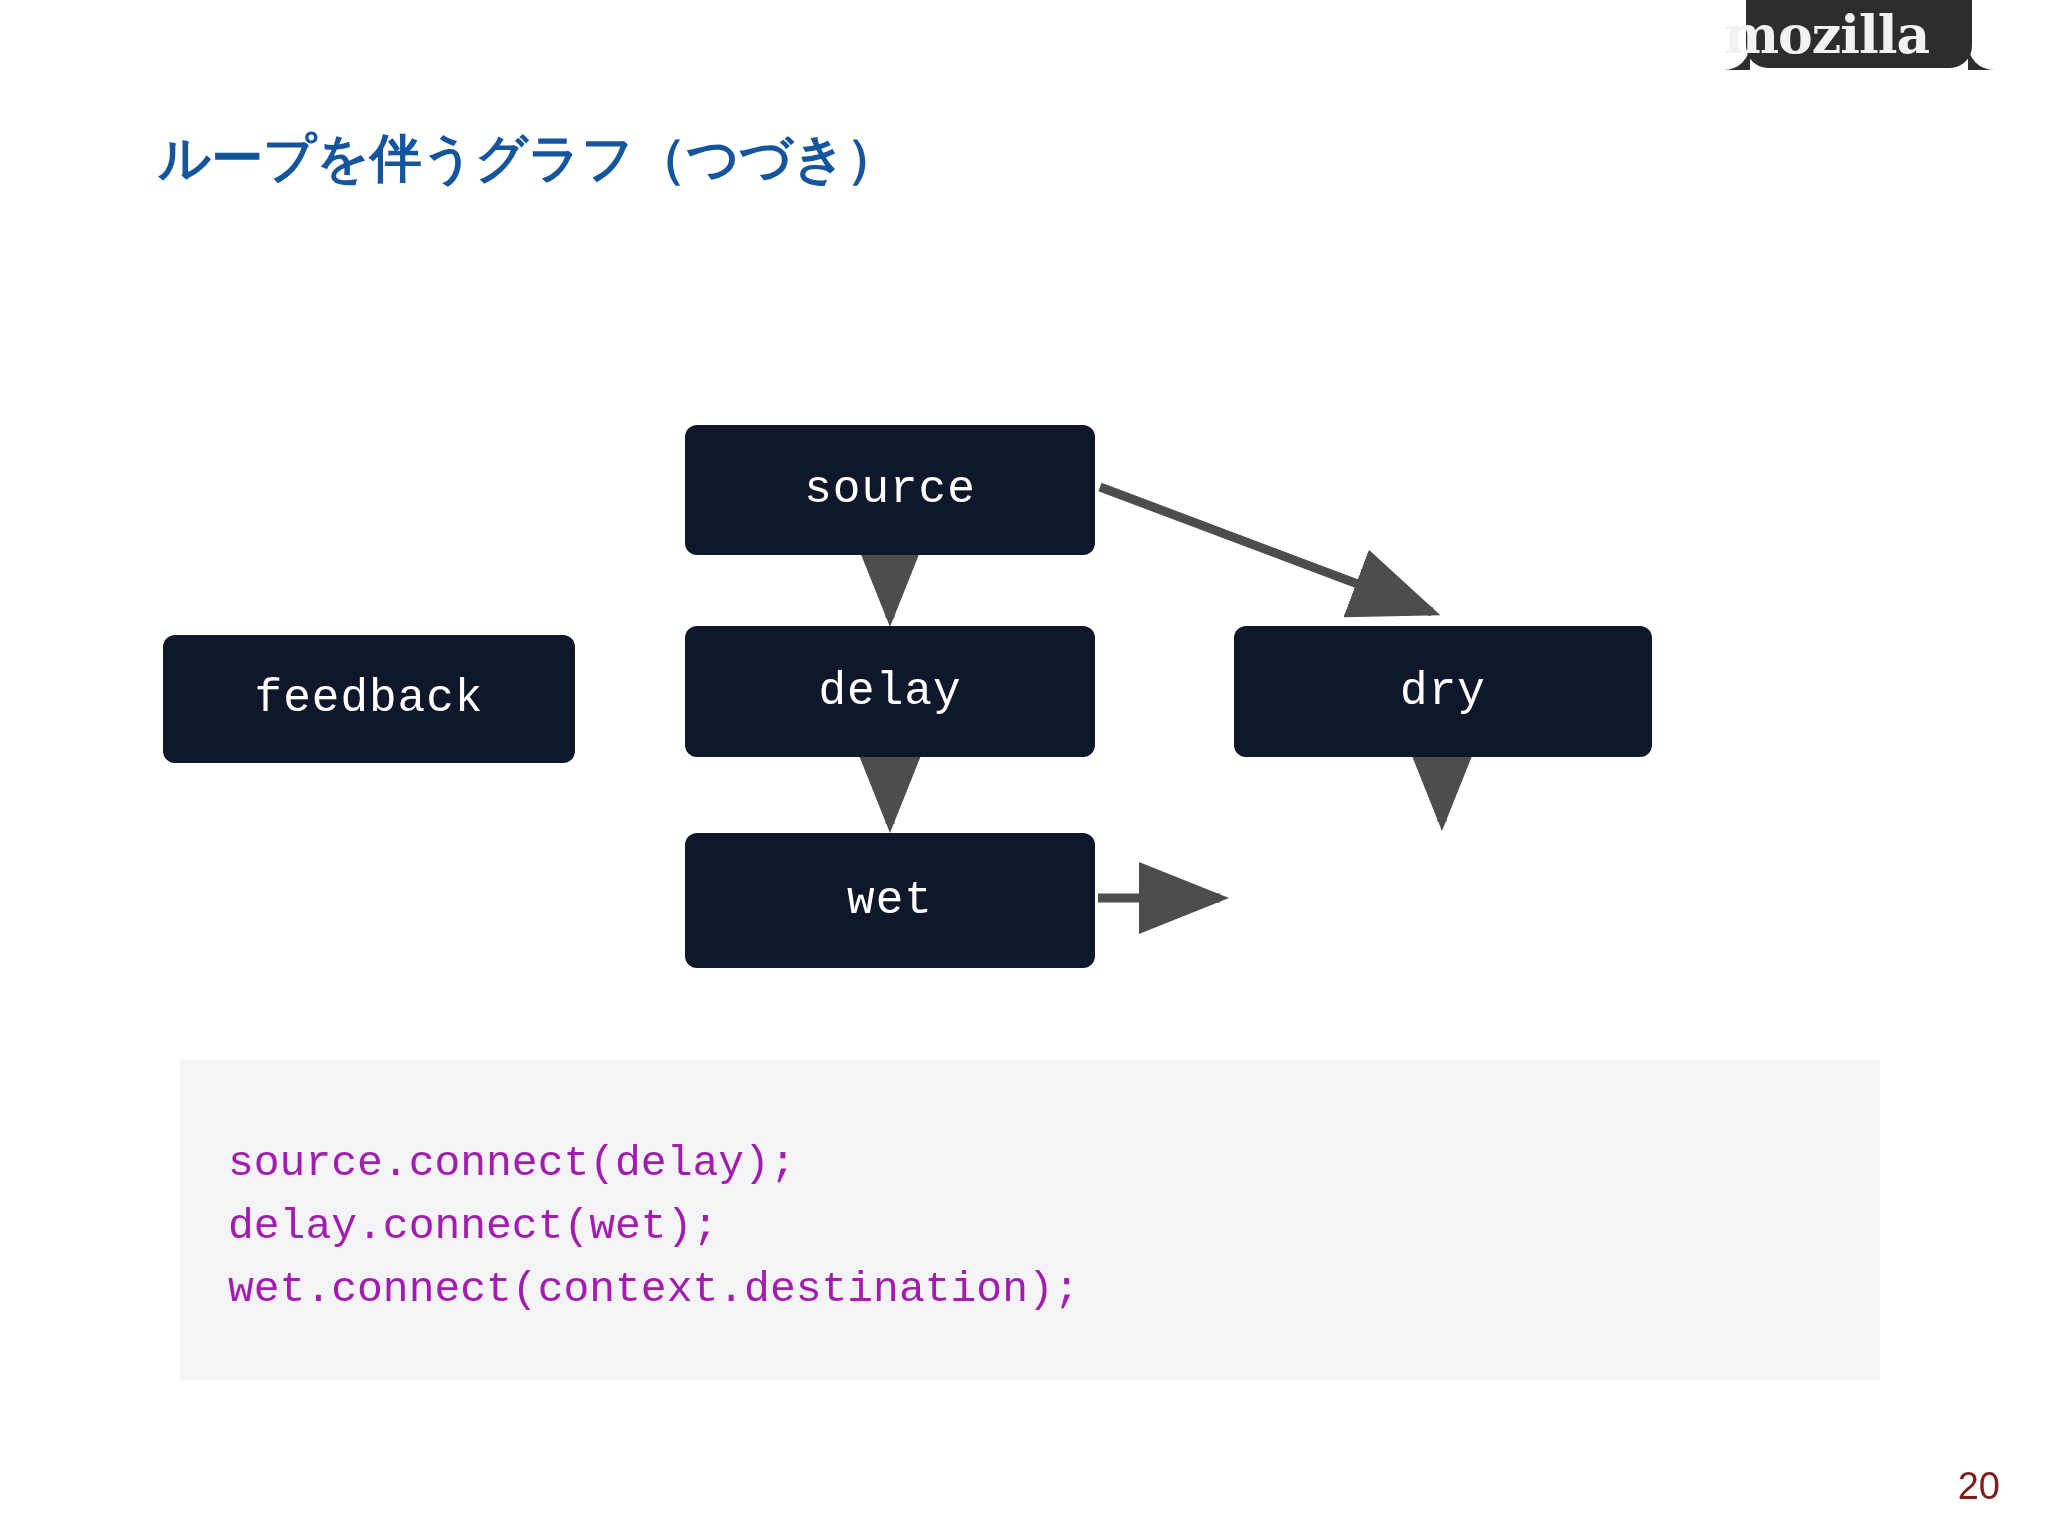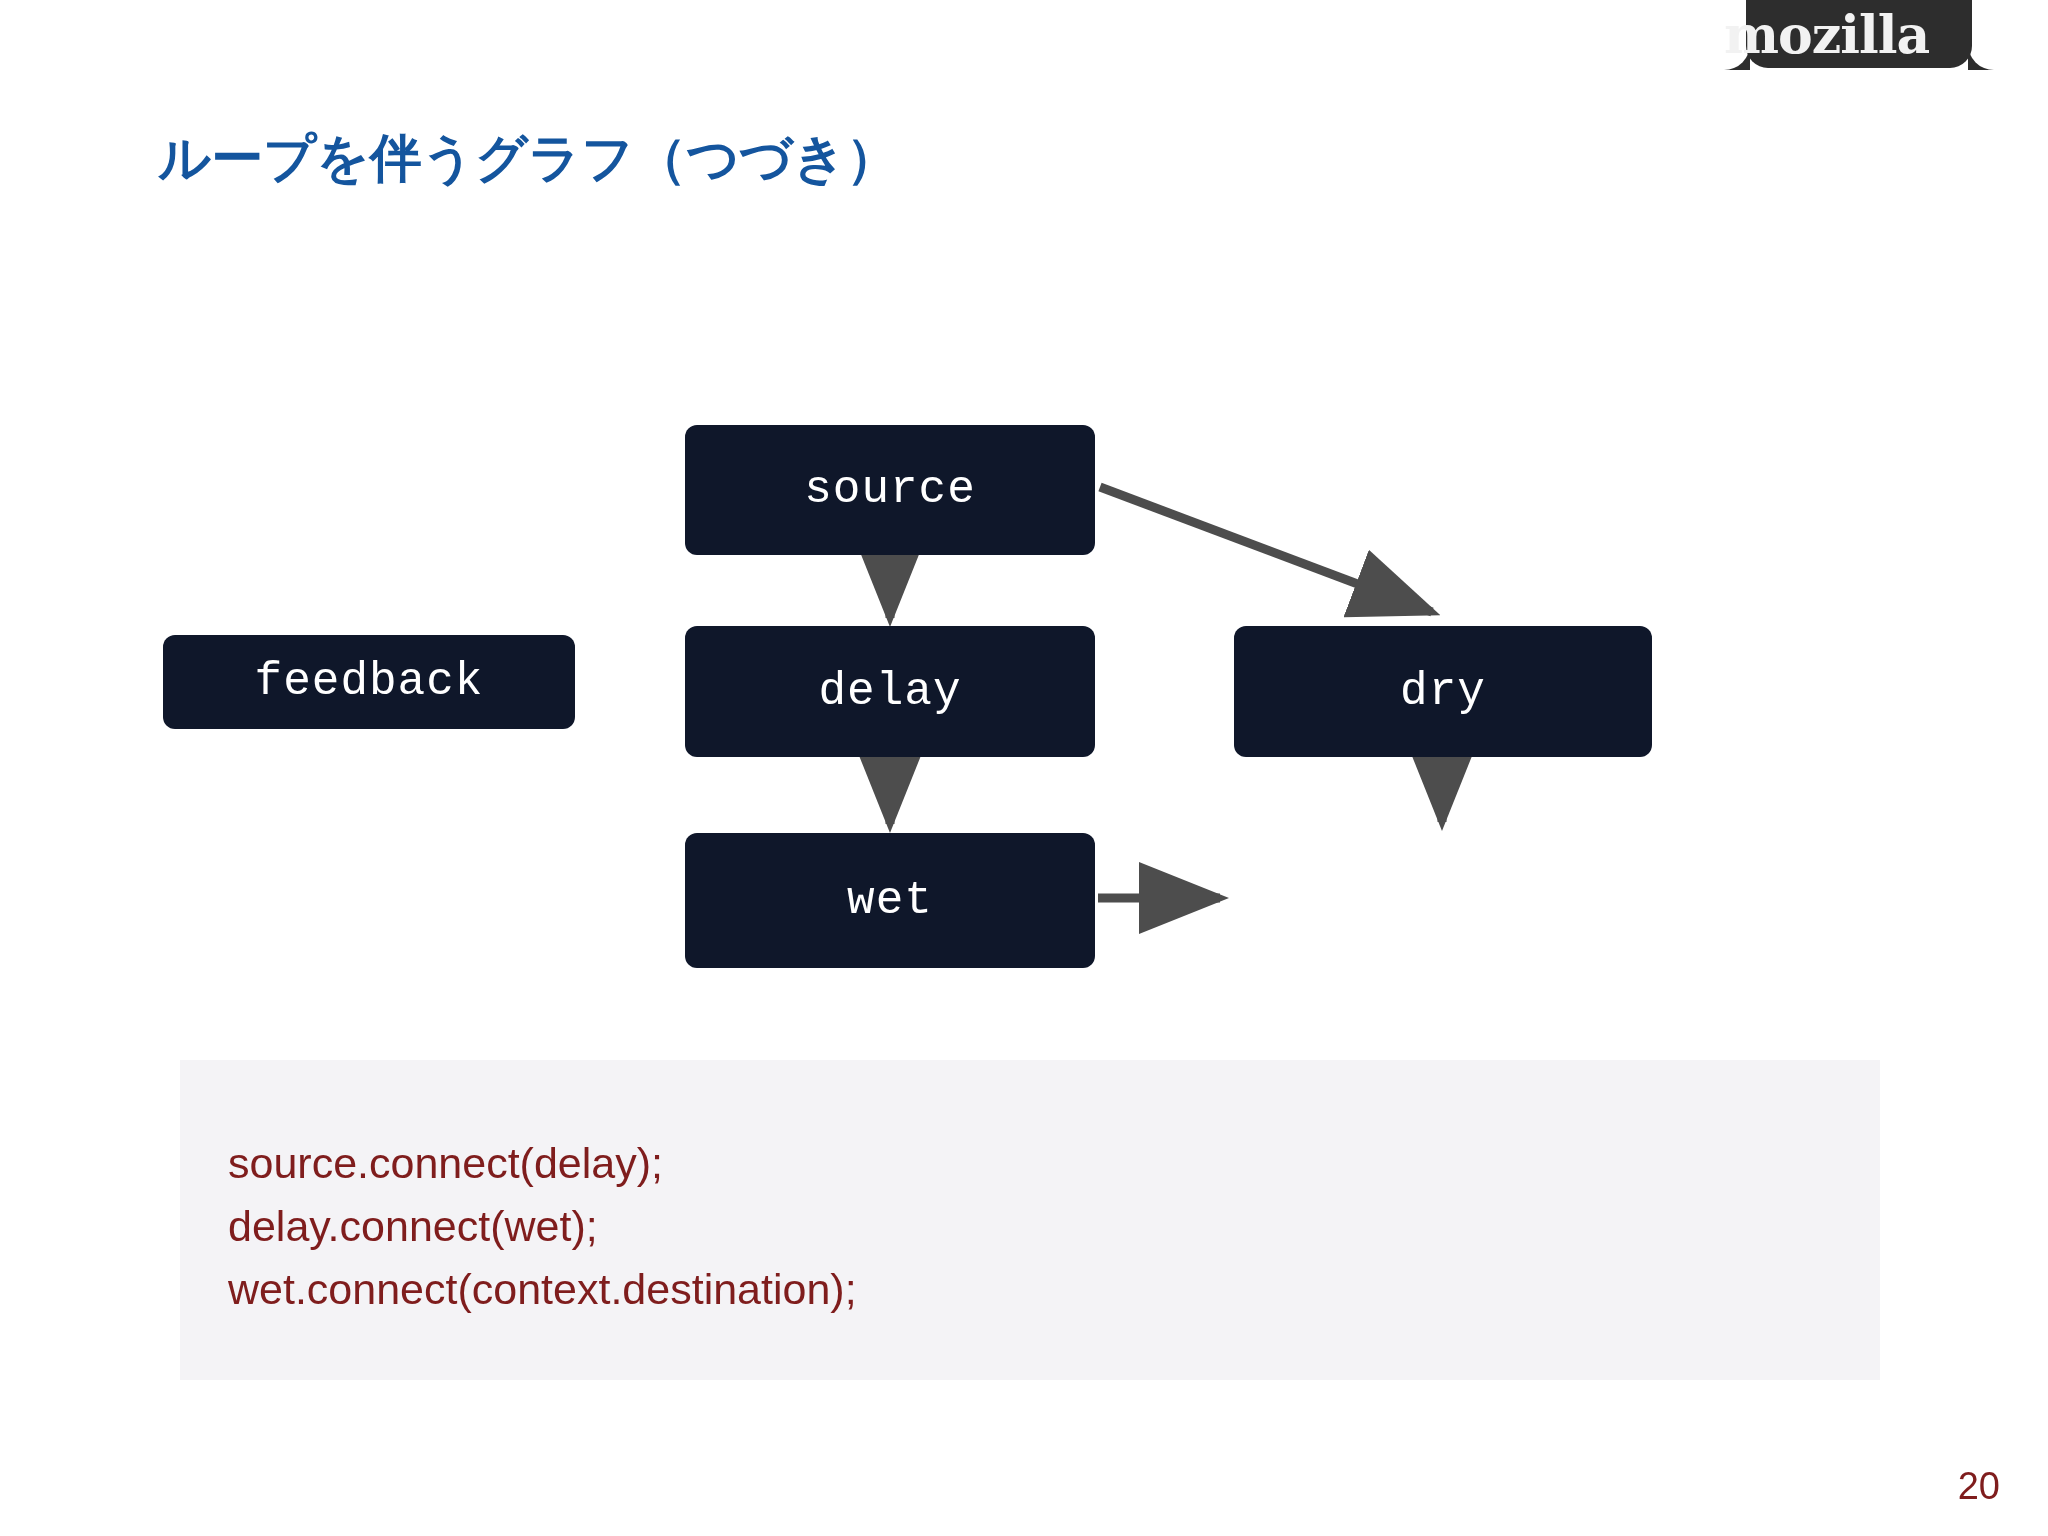--- a/index.html
+++ b/index.html
@@ -102,45 +102,45 @@
     display: flex;
     align-items: center;
     justify-content: center;
     font-size: 46px;
     letter-spacing: 1px;
     z-index: 2;
     border-radius: 12px;
   }
 
   #node-source           { left: 685px;  top: 425px;  width: 410px; height: 130px; }
-  #node-feedback         { left: 163px;  top: 635px;  width: 412px; height: 94px; }
+  #node-feedback         { left: 163px;  top: 635px;  width: 412px; height: 128px; }
   #node-delay            { left: 685px;  top: 626px;  width: 410px; height: 131px; }
   #node-dry              { left: 1234px; top: 626px;  width: 418px; height: 131px; }
   #node-wet              { left: 685px;  top: 833px;  width: 410px; height: 135px; }
   #node-destination      { left: 1228px; top: 830px;  width: 684px; height: 135px; }
 
   
   #code-block {
     position: absolute;
     left: 180px;
     top: 1060px;
     width: 1700px;
     height: 320px;
     background: #f4f3f6;
     z-index: 1;
   }
   #code-text {
     position: absolute;
     left: 48px;
     top: 72px;
     margin: 0;
-    font-family: Liberation Sans, sans-serif;
+    font-family: Liberation Mono, monospace;
     font-size: 43px;
     line-height: 63px;
-    color: #7f1d1d;
+    color: #a21caf;
     white-space: pre;
   }
 
   
   #page-number {
     position: absolute;
     right: 48px;
     bottom: 28px;
     font-size: 38px;
     color: #7f1d1d;

